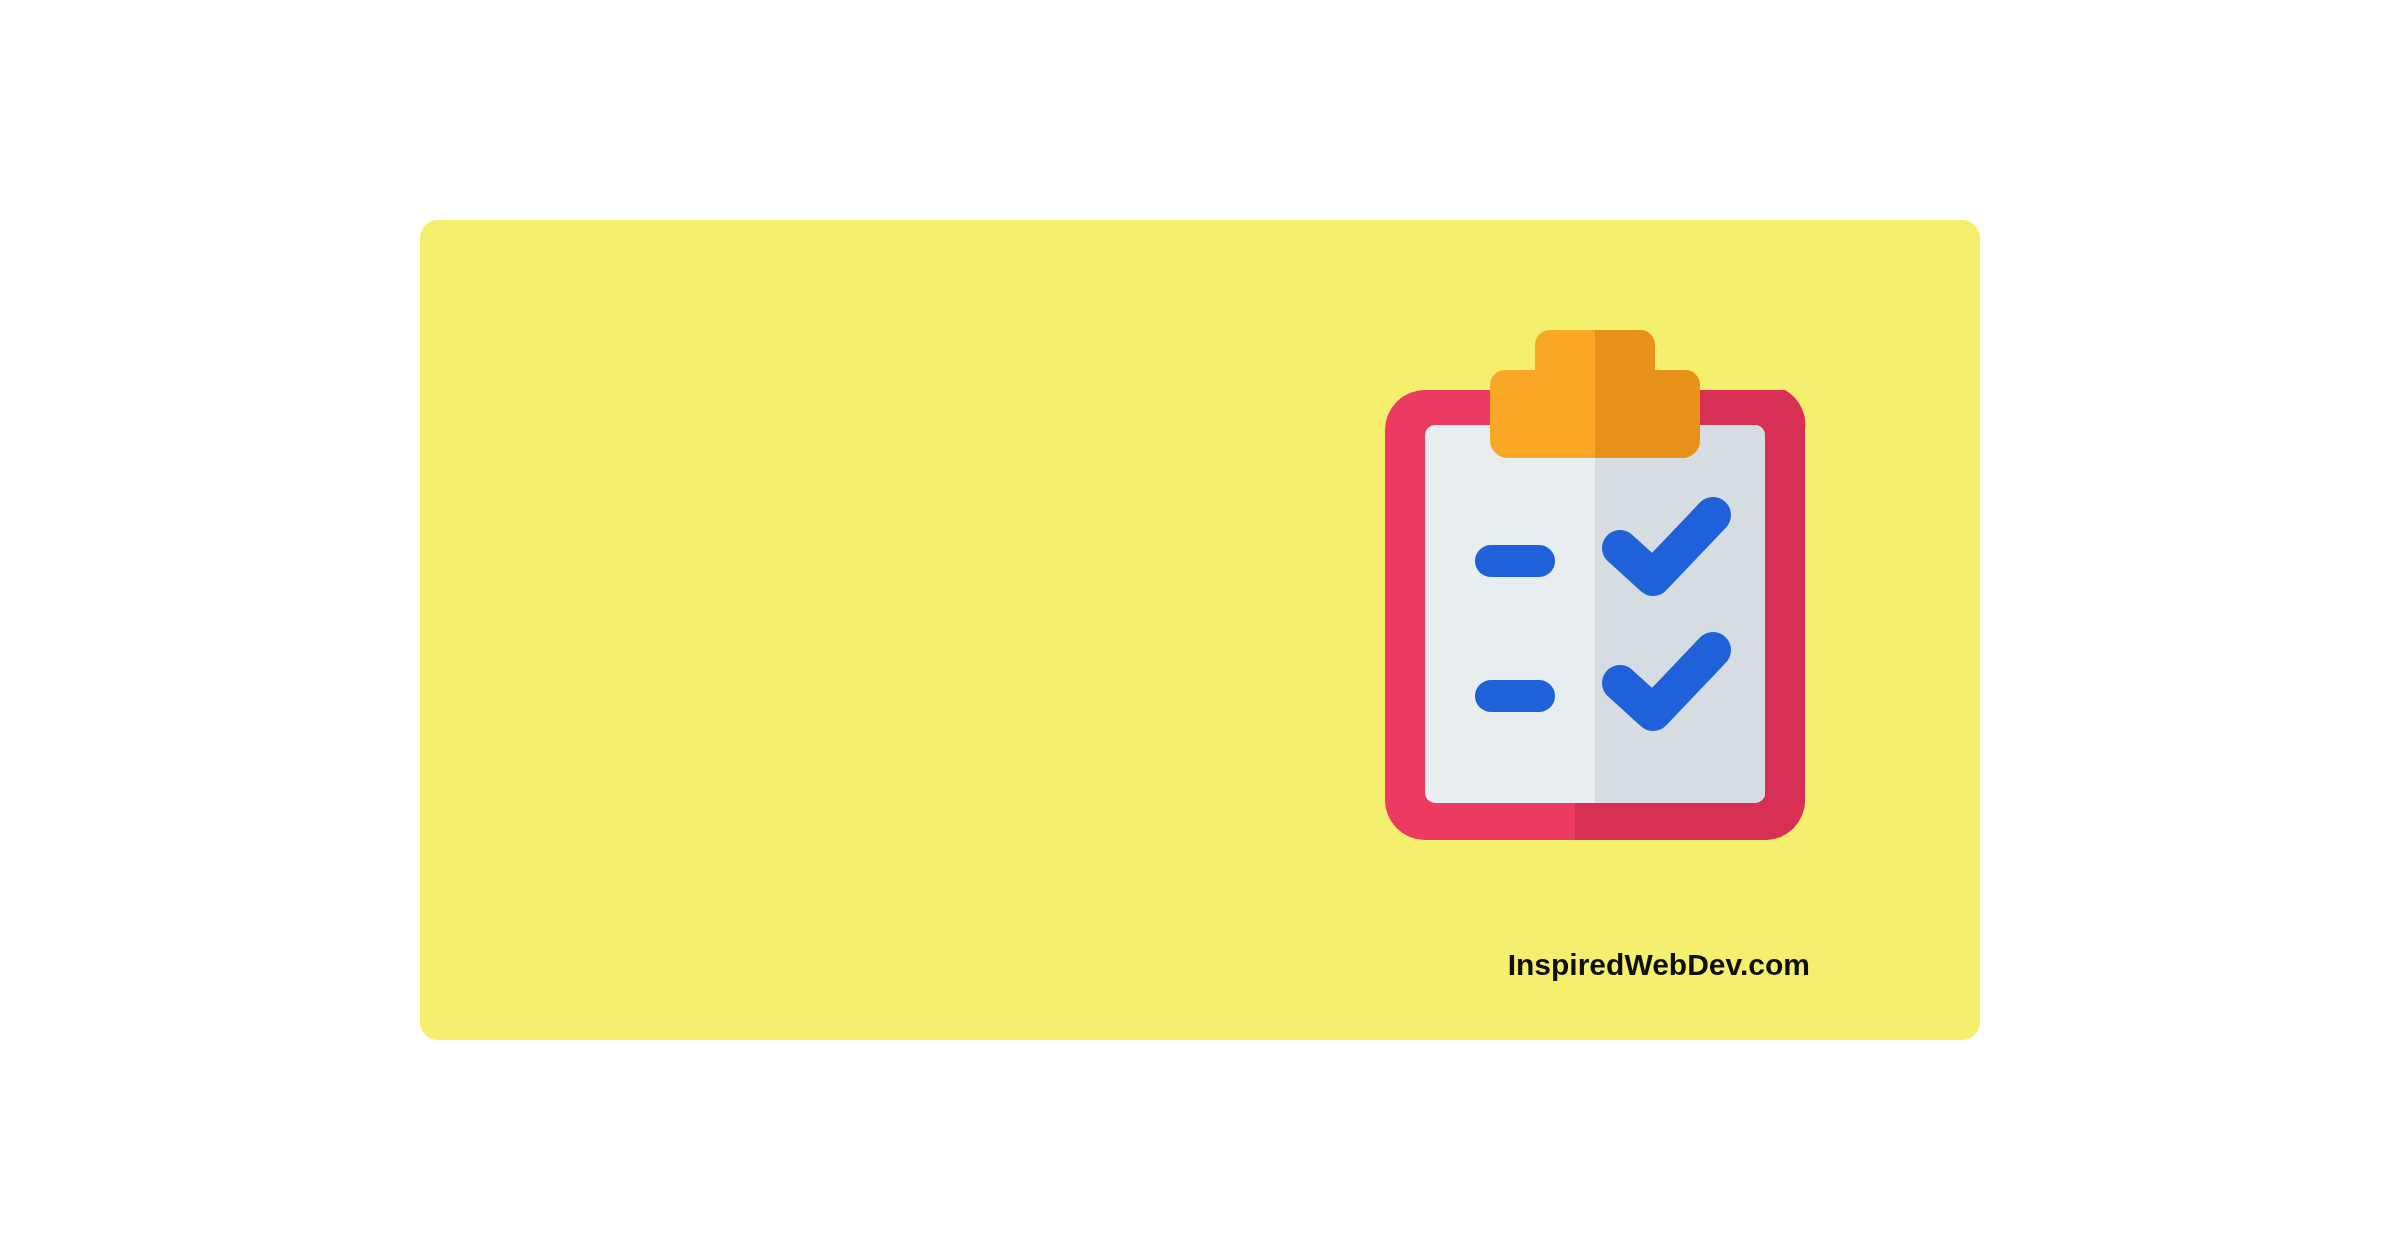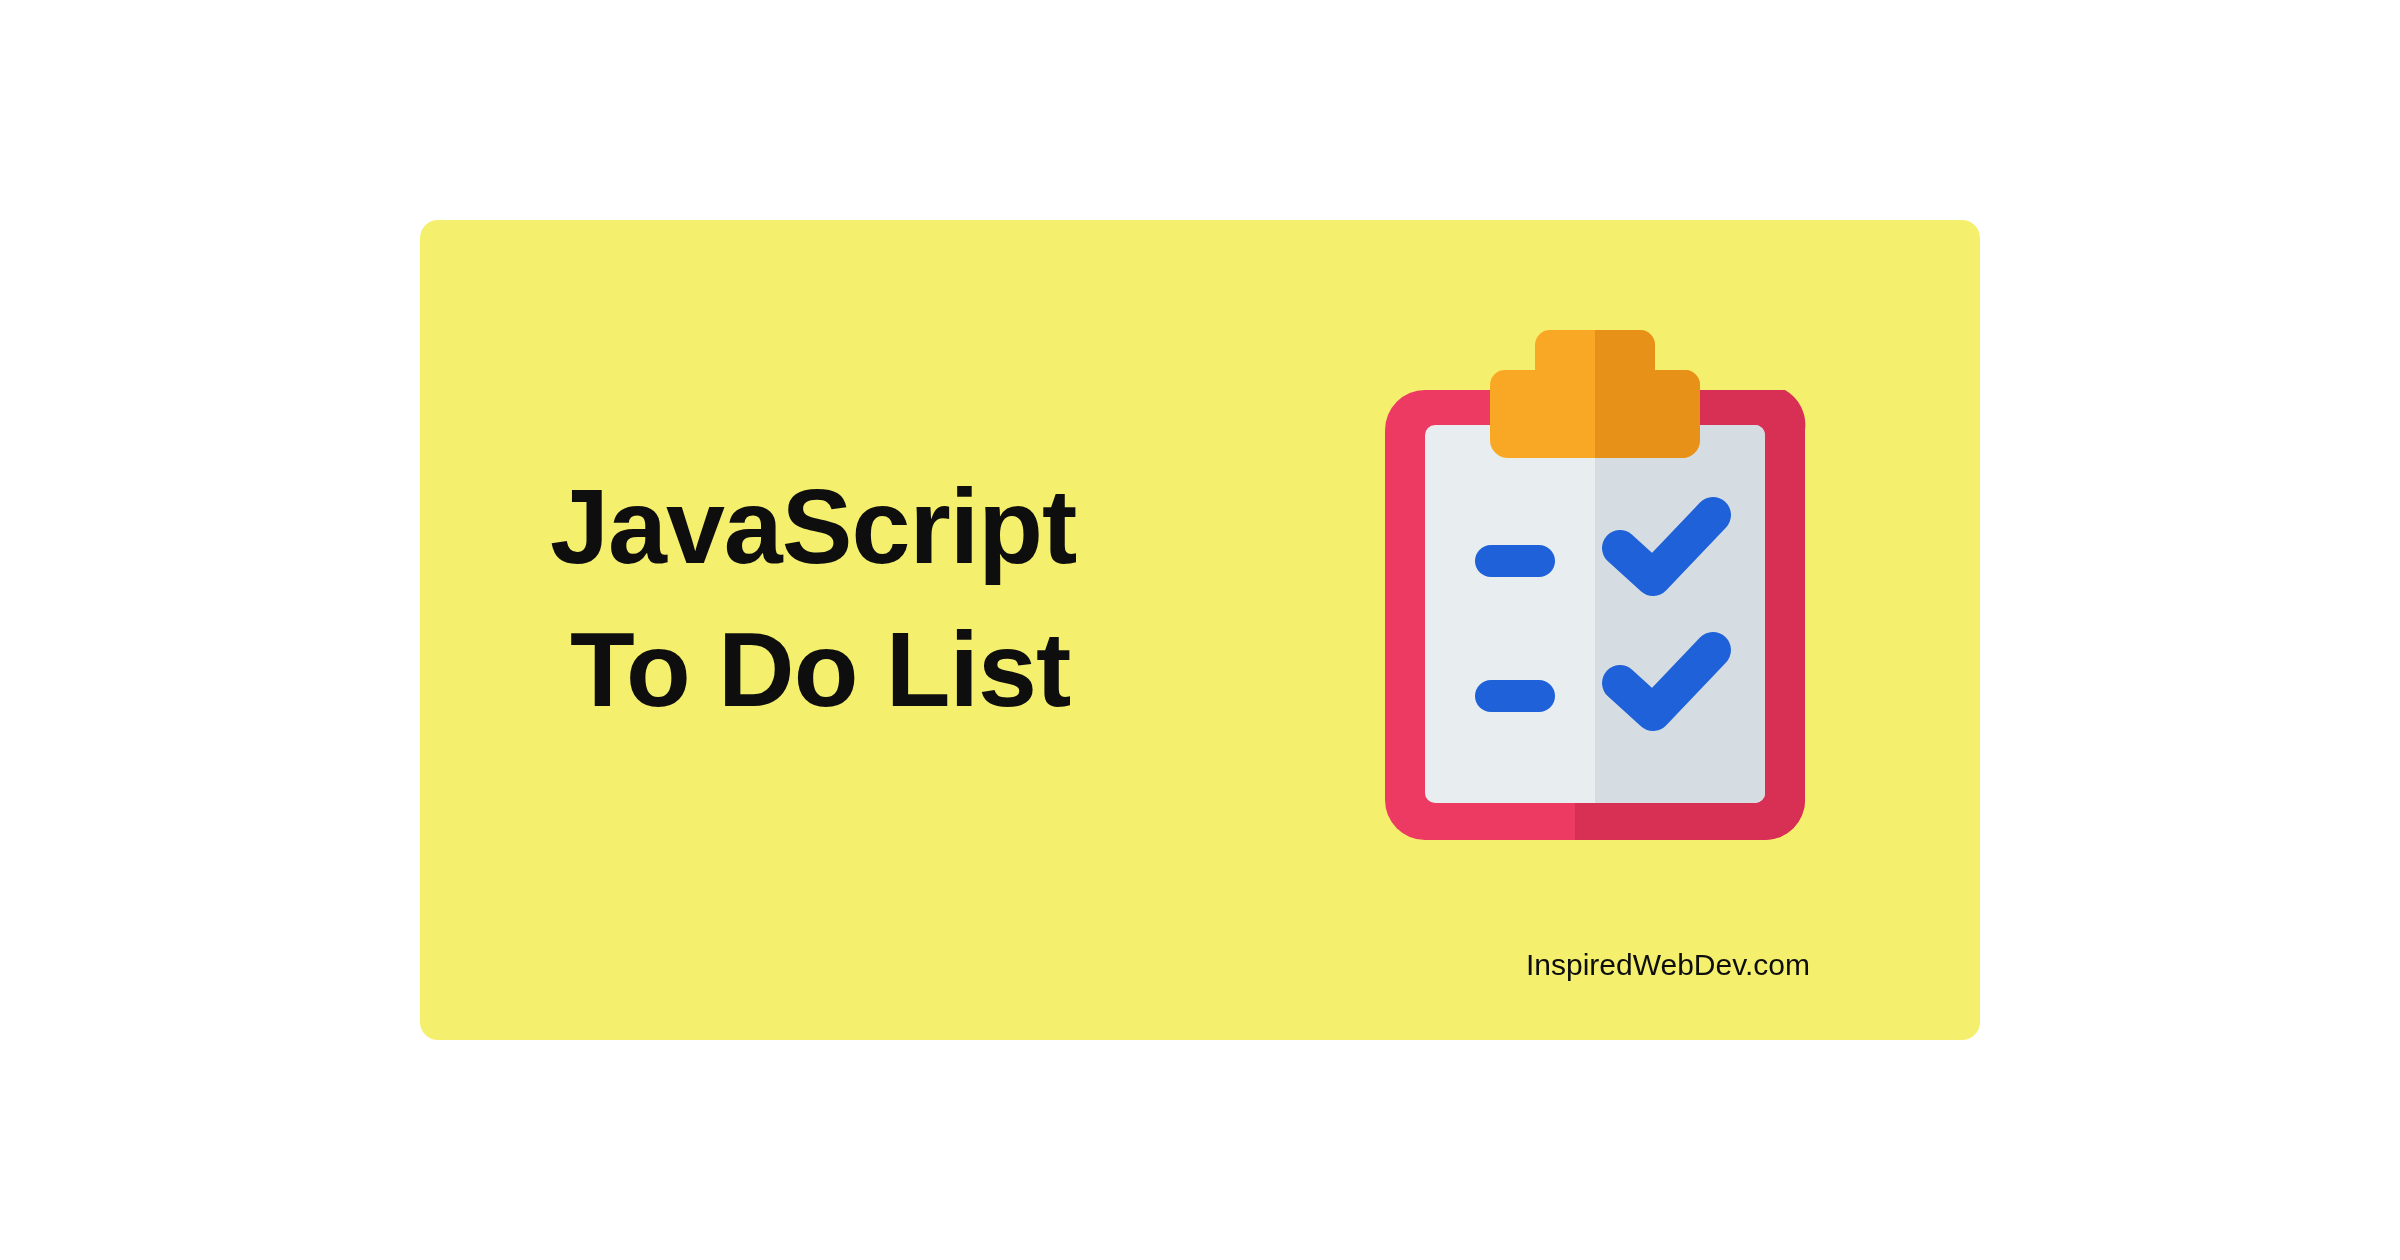--- a/index.html
+++ b/index.html
@@ -50,33 +50,29 @@
       position: absolute;
       right: 155px;
       top: 110px;
     }
     
     .attribution {
       position: absolute;
       right: 170px;
       bottom: 58px;
       font-size: 30px;
-      font-weight: 400;
+      font-weight: 700;
       color: #0e0e0e;
     }
   </style>
 </head>
 <body>
 
 <div class="banner">
 
-  <div class="title-block">
-    <div class="title-line">JavaScript</div>
-    <div class="title-line">To Do List</div>
-  </div>
 
   <div class="clipboard-wrap">
     <svg width="460" height="520" viewBox="0 0 460 520">
 
       <rect x="20" y="60" width="420" height="450" rx="40" fill="#ed3a63"></rect>
       <path d="M 230 60 L 440 60 A 40 40 0 0 1 460 100 L 460 470 A 40 40 0 0 1 420 510 L 230 510 Z" fill="#d82f55" transform="translate(-20,0)"></path>
 
       <rect x="60" y="95" width="340" height="378" rx="10" fill="#e8edf0"></rect>
       <rect x="230" y="95" width="170" height="378" rx="10" fill="#d6dde2"></rect>
       <rect x="230" y="95" width="10" height="378" fill="#d6dde2"></rect>

